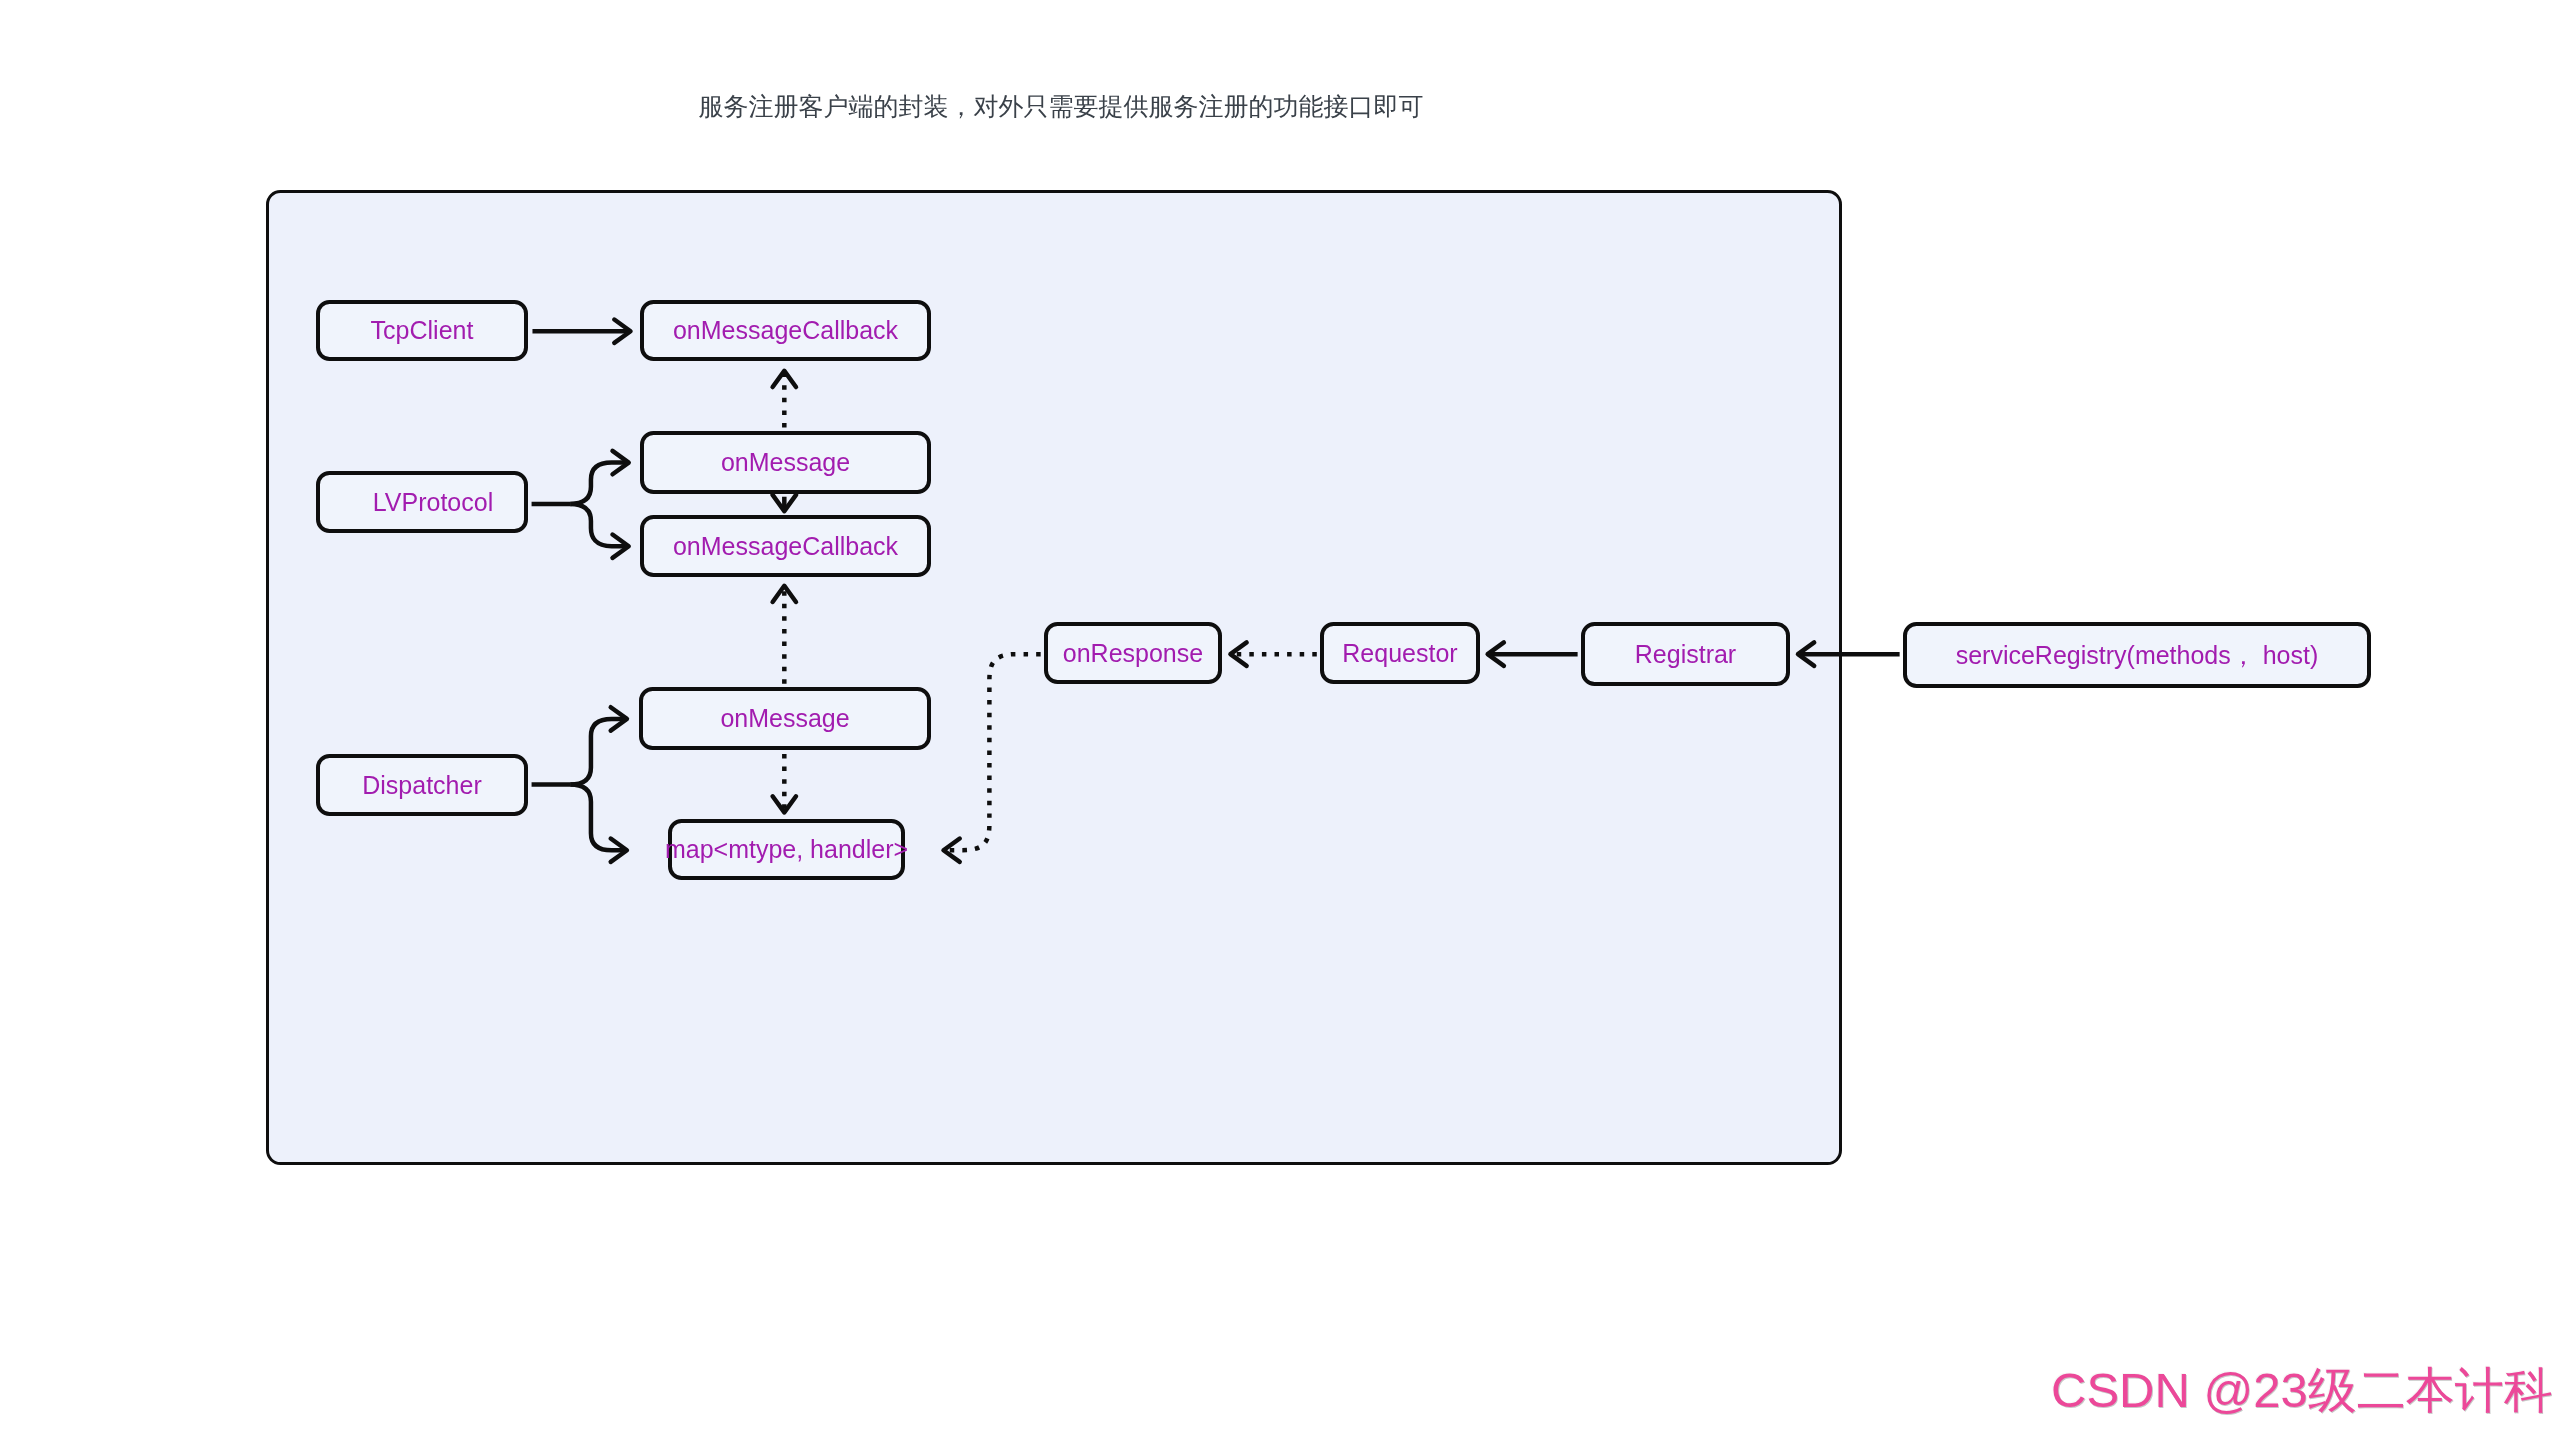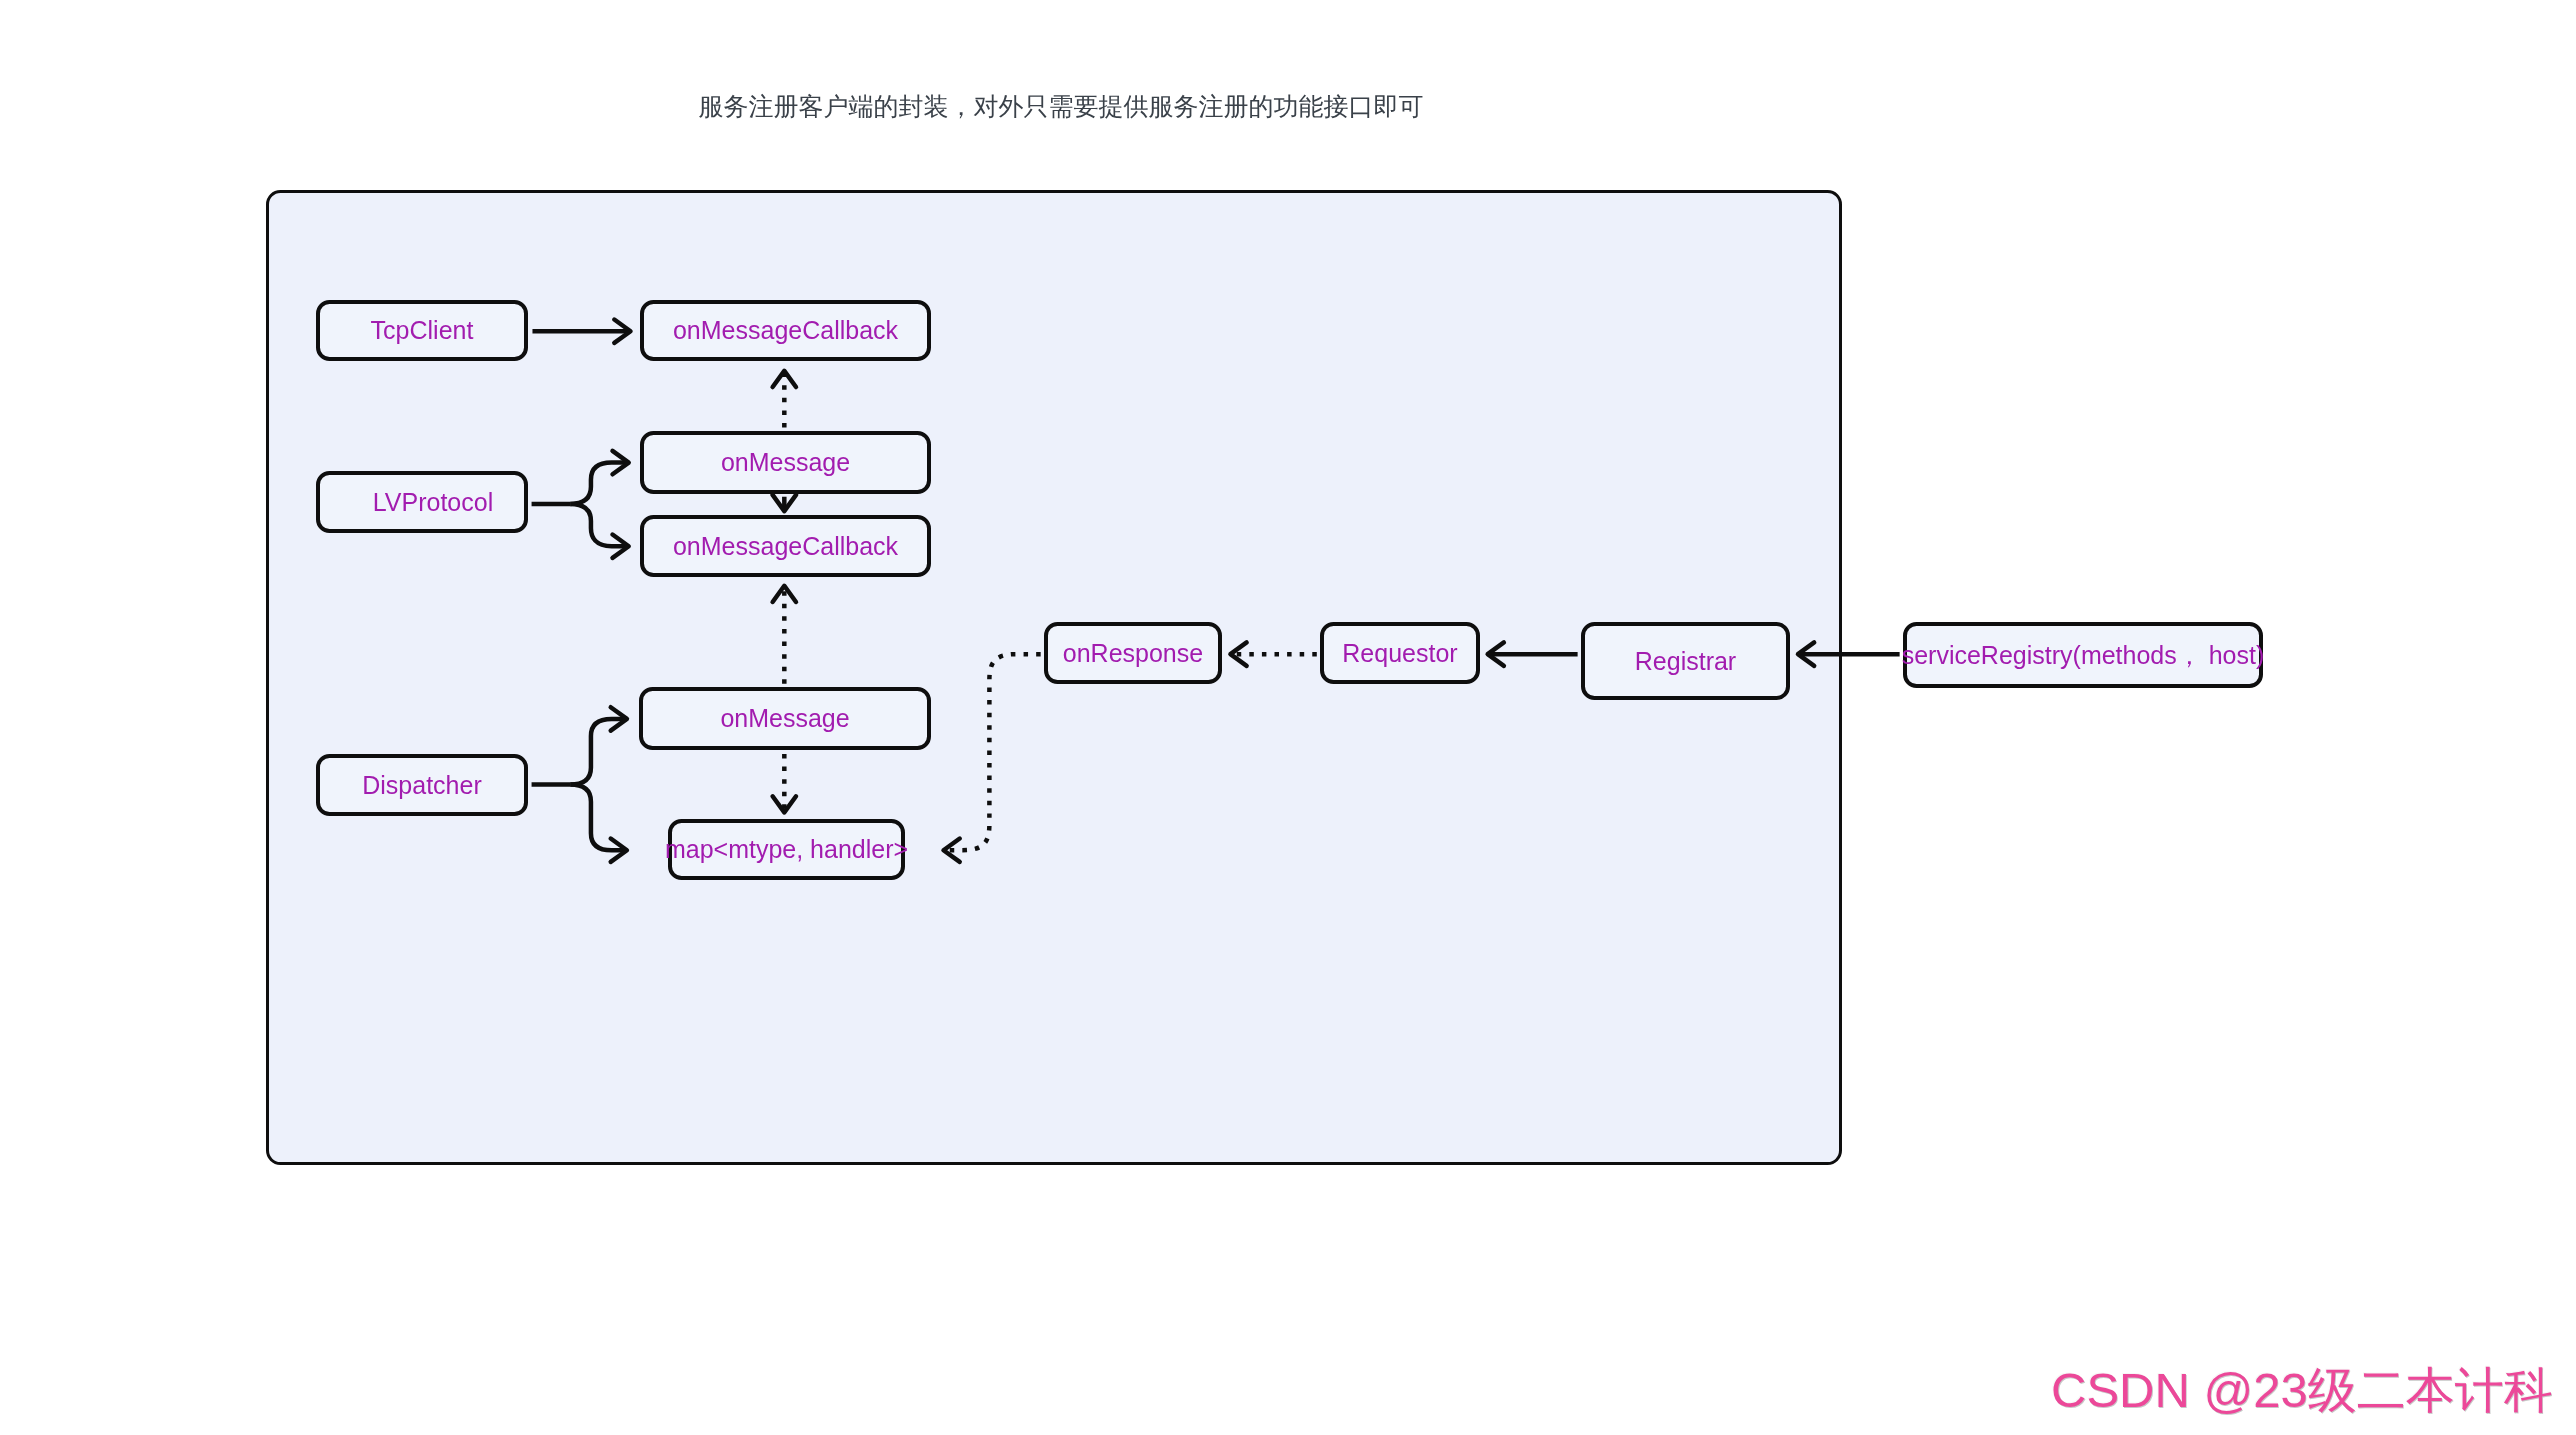--- a/index.html
+++ b/index.html
@@ -25,22 +25,22 @@
   .n-tcpclient       {left:316px; top:300px; width:212px; height:61px;}
   .n-cb-top          {left:640px; top:300px; width:291px; height:61px;}
   .n-lvprotocol      {left:316px; top:471px; width:212px; height:62px;padding-left:22px;}
   .n-onmsg-proto     {left:640px; top:431px; width:291px; height:63px;}
   .n-cb-mid          {left:640px; top:515px; width:291px; height:62px;}
   .n-dispatcher      {left:316px; top:754px; width:212px; height:62px;}
   .n-onmsg-disp      {left:639px; top:687px; width:292px; height:63px;}
   .n-map             {left:668px; top:819px; width:237px; height:61px;}
   .n-onresponse      {left:1044px;top:622px; width:178px; height:62px;}
   .n-requestor       {left:1320px;top:622px; width:160px; height:62px;}
-  .n-registrar       {left:1581px;top:622px; width:209px; height:78px;}
-  .n-serviceregistry {left:1903px;top:622px; width:360px; height:66px;}
+  .n-registrar       {left:1581px;top:622px; width:209px; height:64px;}
+  .n-serviceregistry {left:1903px;top:622px; width:468px; height:66px;}
   .edges{position:absolute;left:0;top:0;width:2576px;height:1436px;pointer-events:none;}
   .watermark{
     position:absolute;left:2051px;top:1358px;
     font-size:49px;color:#ec4899;white-space:nowrap;
     text-shadow:0.9px 0.9px 0 #c7c7c7,-0.9px -0.9px 0 #f7f7f7;
   }
 </style>
 </head>
 <body>
 

